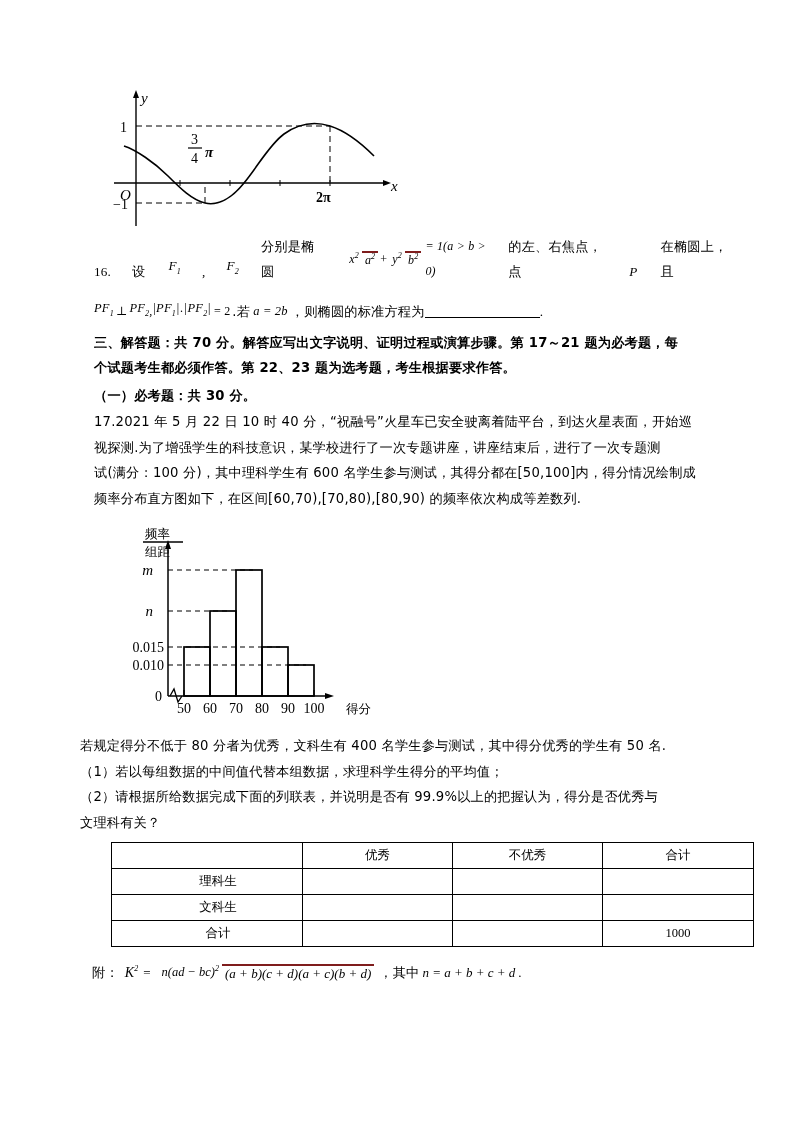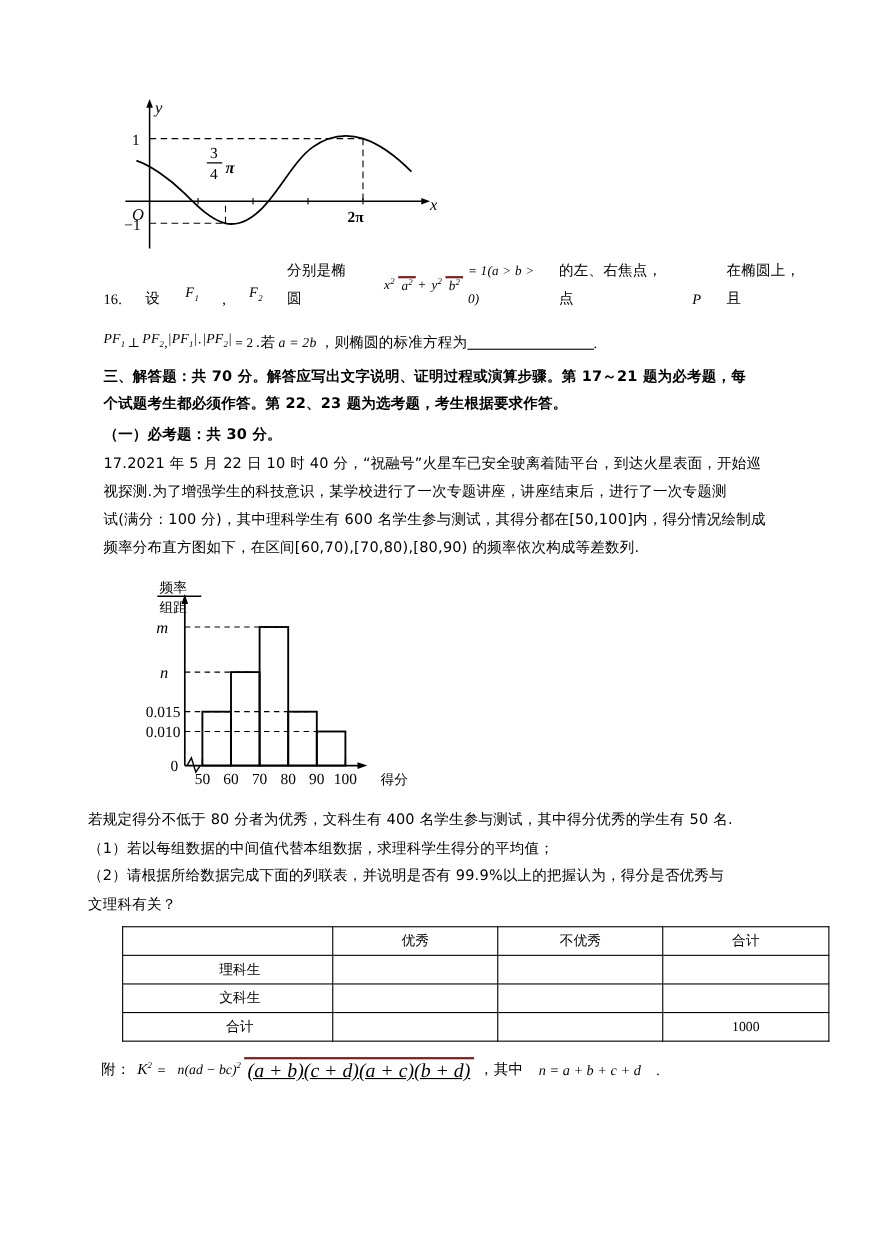--- a/index.html
+++ b/index.html
@@ -305,21 +305,21 @@
       </tbody>
     </table>
   </div>
 
   <div class="blk" style="left:92px; top:960px; display:flex; align-items:center;">
     <span class="cn">附：</span>
     <span class="serif-it" style="font-size:14px; margin-left:6px;"><span>K</span><sup class="sm">2</sup></span>
     <span class="num" style="font-size:13px; margin:0 5px;">=</span>
     <span class="frac" style="margin:0 3px;">
       <span class="topf" style="font-size:12.5px; padding-bottom:1px;"><span>n</span><span>(ad − bc)</span><sup class="sm">2</sup></span>
-      <span class="botf" style="font-size:18px; padding-top:1px;text-decoration:underline;">(a + b)(c + d)(a + c)(b + d)</span>
+      <span class="botf" style="font-size:13px; padding-top:1px;">(a + b)(c + d)(a + c)(b + d)</span>
     </span>
     <span class="cn" style="margin-left:2px;">，</span>
     <span class="cn">其中</span>
-    <span class="serif-it" style="font-size:13px; margin:0 14px;">n = a + b + c + d</span>
+    <span class="serif-it" style="font-size:13px; margin:0 3px;">n = a + b + c + d</span>
     <span class="num" style="font-size:13px;">.</span>
   </div>
 
 </div>
 
 </body></html>

